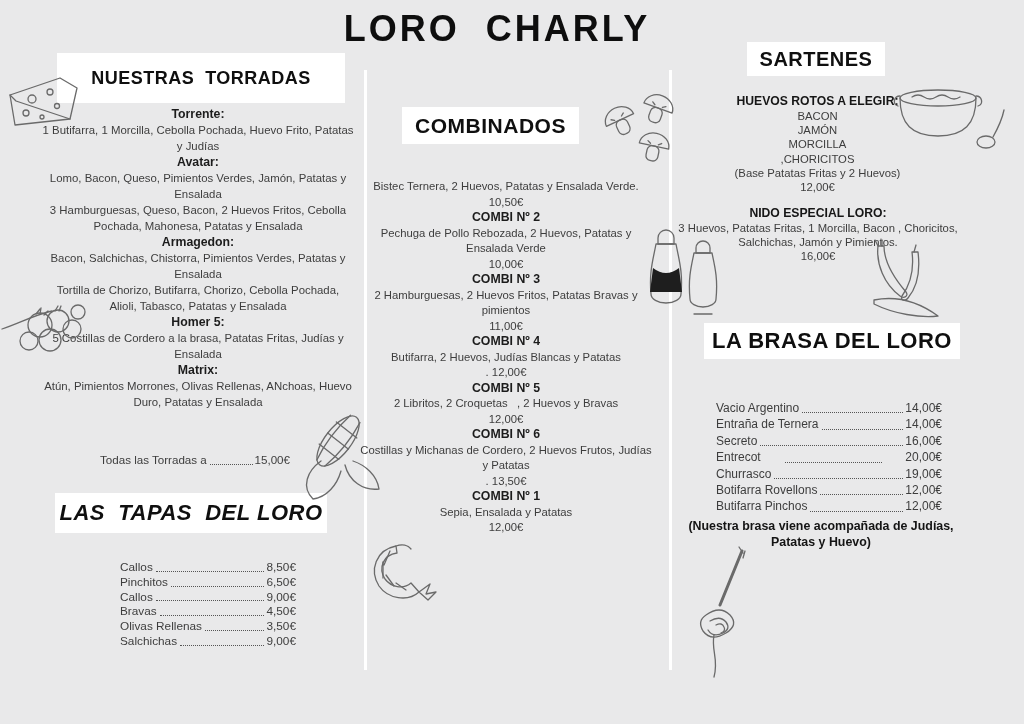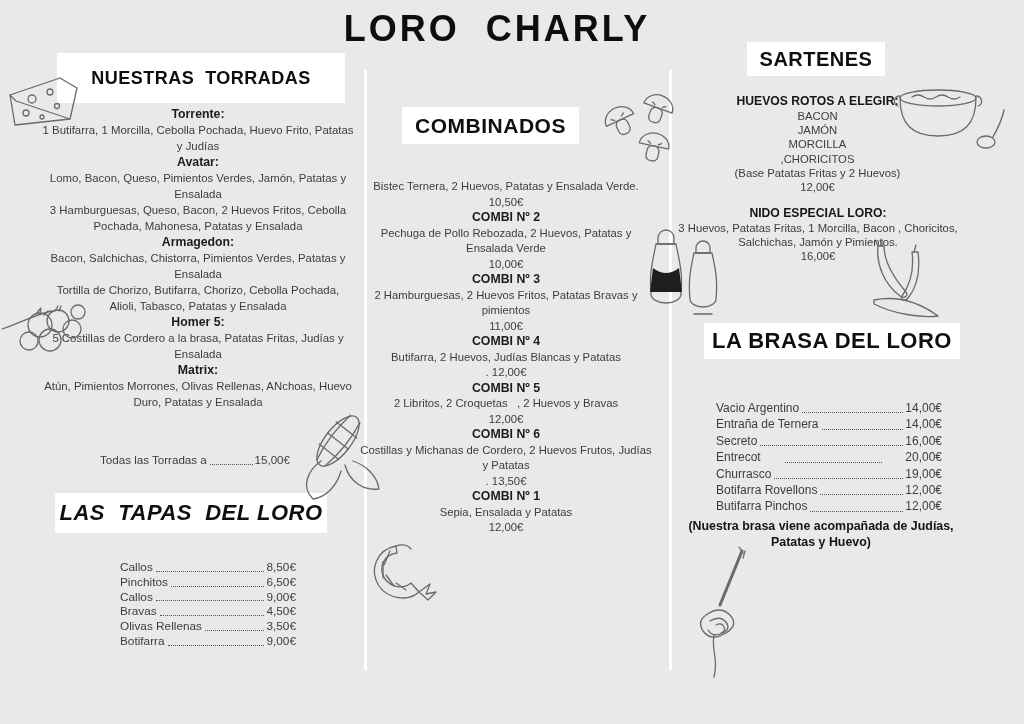--- a/index.html
+++ b/index.html
@@ -126,21 +126,21 @@
       <span class="name">Bravas</span>
       <span class="dots"></span>
       <span class="price">4,50€</span>
     </div>
     <div class="price-row">
       <span class="name">Olivas Rellenas</span>
       <span class="dots"></span>
       <span class="price">3,50€</span>
     </div>
     <div class="price-row">
-      <span class="name">Botifarra</span>
+      <span class="name">Salchichas</span>
       <span class="dots"></span>
       <span class="price">9,00€</span>
     </div>
   </div>
 
   <div class="heading-box" style="left:402px;top:107px;width:177px;height:37px;font-size:21px;">COMBINADOS</div>
 
   <div style="position:absolute;left:357px;top:179px;width:298px;" class="center-text">
     <div>
       <div class="combi-desc">Bistec Ternera, 2 Huevos, Patatas y Ensalada Verde.</div>

